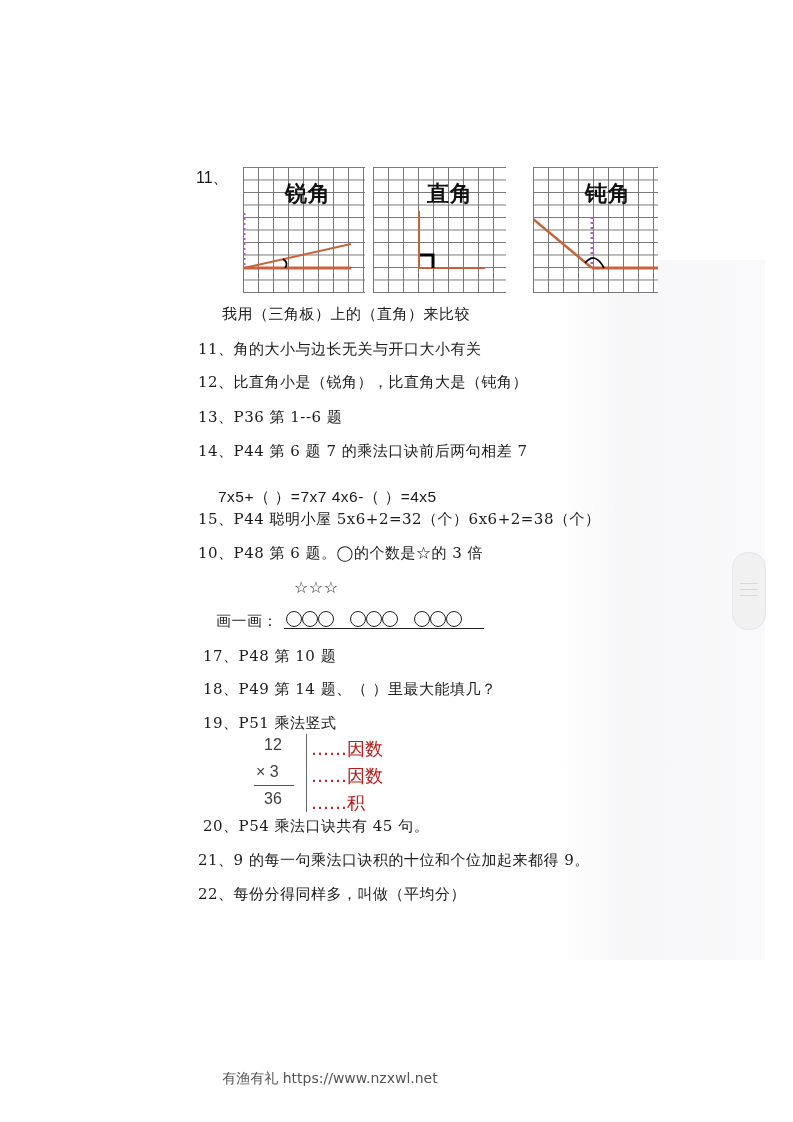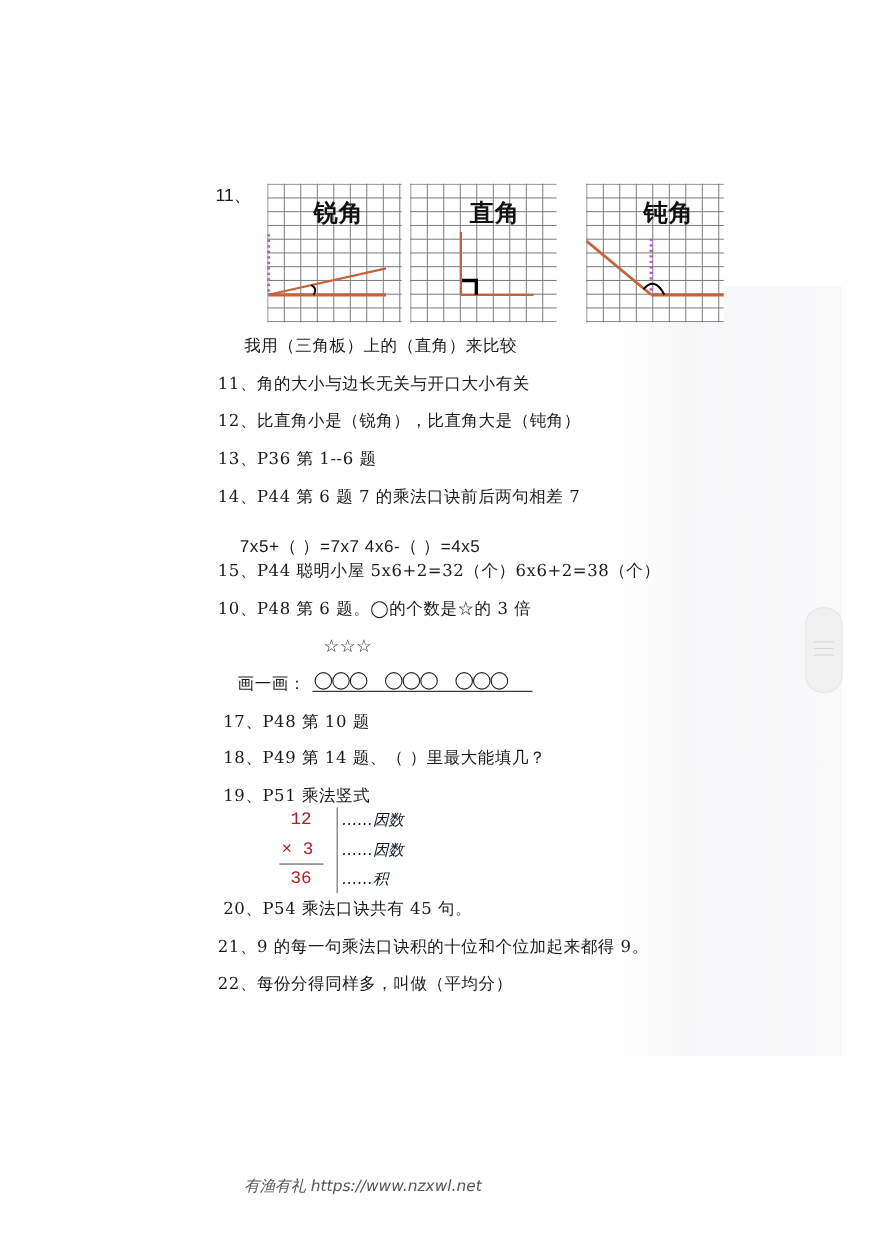--- a/index.html
+++ b/index.html
@@ -25,29 +25,29 @@
       linear-gradient(to right, #777 1px, transparent 1px),
       linear-gradient(to bottom, #777 1px, transparent 1px);
     background-size:15px 12.5px;
   }
   .grid svg { position:absolute; left:0; top:0; }
   .angle-label {
     position:absolute; font-family:"DejaVu Sans", sans-serif; font-weight:bold;
     font-size:22px; color:#111; letter-spacing:1px;
   }
   .formula { position:absolute; left:250px; top:736px; width:140px; height:78px; }
-  .formula .n { position:absolute; font-family:Liberation Mono, monospace; font-size:16px; color:#b91c1c; }
-  .formula .tag { position:absolute; left:61px; font-size:14px; color:#0f172a; font-family:"DejaVu Sans", sans-serif;font-style:italic; }
+  .formula .n { position:absolute; font-family:Liberation Sans, sans-serif; font-size:16px; color:#404040; }
+  .formula .tag { position:absolute; left:61px; font-size:18px; color:#b91c1c; font-family:"DejaVu Sans", sans-serif; }
   .circles { position:absolute; left:286px; top:611px; width:198px; height:18px; }
   .circ { display:inline-block; width:14px; height:14px; border:1.5px solid #222; border-radius:50%; margin-right:0; }
   .grp { display:inline-block; margin-right:16px; }
   .underline { position:absolute; left:284px; top:628px; width:200px; border-top:1.5px solid #222; }
   .footer {
     position:absolute; top:1070px; left:0; width:660px; text-align:center;
-    font-family:"DejaVu Sans", sans-serif; font-size:14px; color:#555;font-style:italic;
+    font-family:"DejaVu Sans", sans-serif; font-size:14px; color:#555;
   }
   .pill {
     position:absolute; left:732px; top:552px; width:32px; height:76px; border-radius:16px;
     background:#f1f1f2; border:1px solid #e6e6e8;
   }
   .pill i { display:block; width:18px; height:1px; background:#d8d8da; margin:0 auto; }
 </style>
 </head>
 <body>
 

